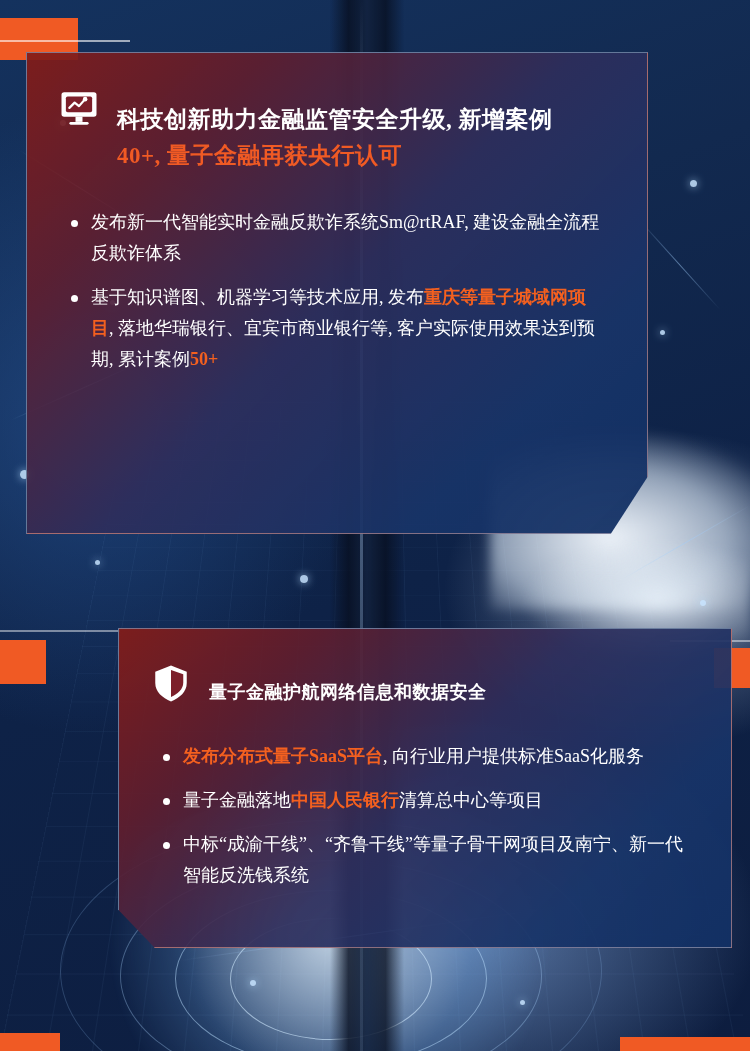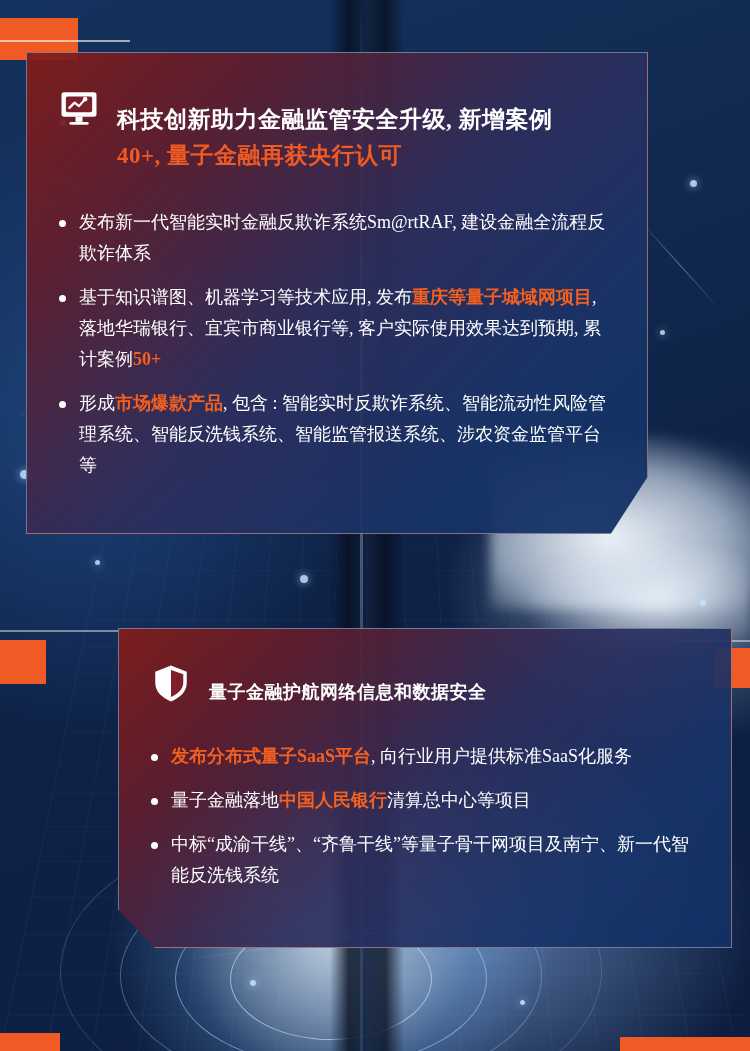--- a/index.html
+++ b/index.html
@@ -134,21 +134,21 @@
   }
   .card-icon svg { width: 42px; height: 42px; }
   .card-title {
     font-size: 23px;
     font-weight: bold;
     line-height: 36px;
     letter-spacing: .5px;
     font-family: "Liberation Serif", serif;
   }
   .card-title .hl { color: #f05a24; }
-  .bullets { margin: 0; padding: 0; list-style: none; }
+  .bullets { margin: 12px; padding: 0; list-style: none; }
   .bullets li {
     position: relative;
     padding-left: 22px;
     margin-bottom: 13px;
     font-size: 18px;
     line-height: 31px;
     font-family: "Liberation Serif", serif;
   }
   .bullets li:before {
     content: "";
@@ -223,23 +223,20 @@
         <span class="hl">40+, 量子金融再获央行认可</span>
       </h2>
     </div>
     <ul class="bullets">
       <li>
         <span>发布新一代智能实时金融反欺诈系统Sm@rtRAF, 建设金融全流程反欺诈体系</span>
       </li>
       <li>
         <span>基于知识谱图、机器学习等技术应用, 发布</span><span class="hl-orange">重庆等量子城域网项目</span><span>, 落地华瑞银行、宜宾市商业银行等, 客户实际使用效果达到预期, 累计案例</span><span class="hl-orange">50+</span>
       </li>
-      <li>
-        <span>形成</span><span class="hl-orange">市场爆款产品</span><span>, 包含 : 智能实时反欺诈系统、智能流动性风险管理系统、智能反洗钱系统、智能监管报送系统、涉农资金监管平台等</span>
-      </li>
     </ul>
   </section>
 
   <section class="card card-2">
     <div class="card-head">
       <span class="card-icon">
         <svg viewBox="0 0 48 48" fill="none">
           <path d="M24 4 L42 11 V24 C42 34 34 41 24 45 C14 41 6 34 6 24 V11 Z" fill="#ffffff"></path>
           <path d="M24 9 L24 40 C32 36.5 38 31 38 23.5 V14 Z" fill="#7c1f2a"></path>
         </svg>

